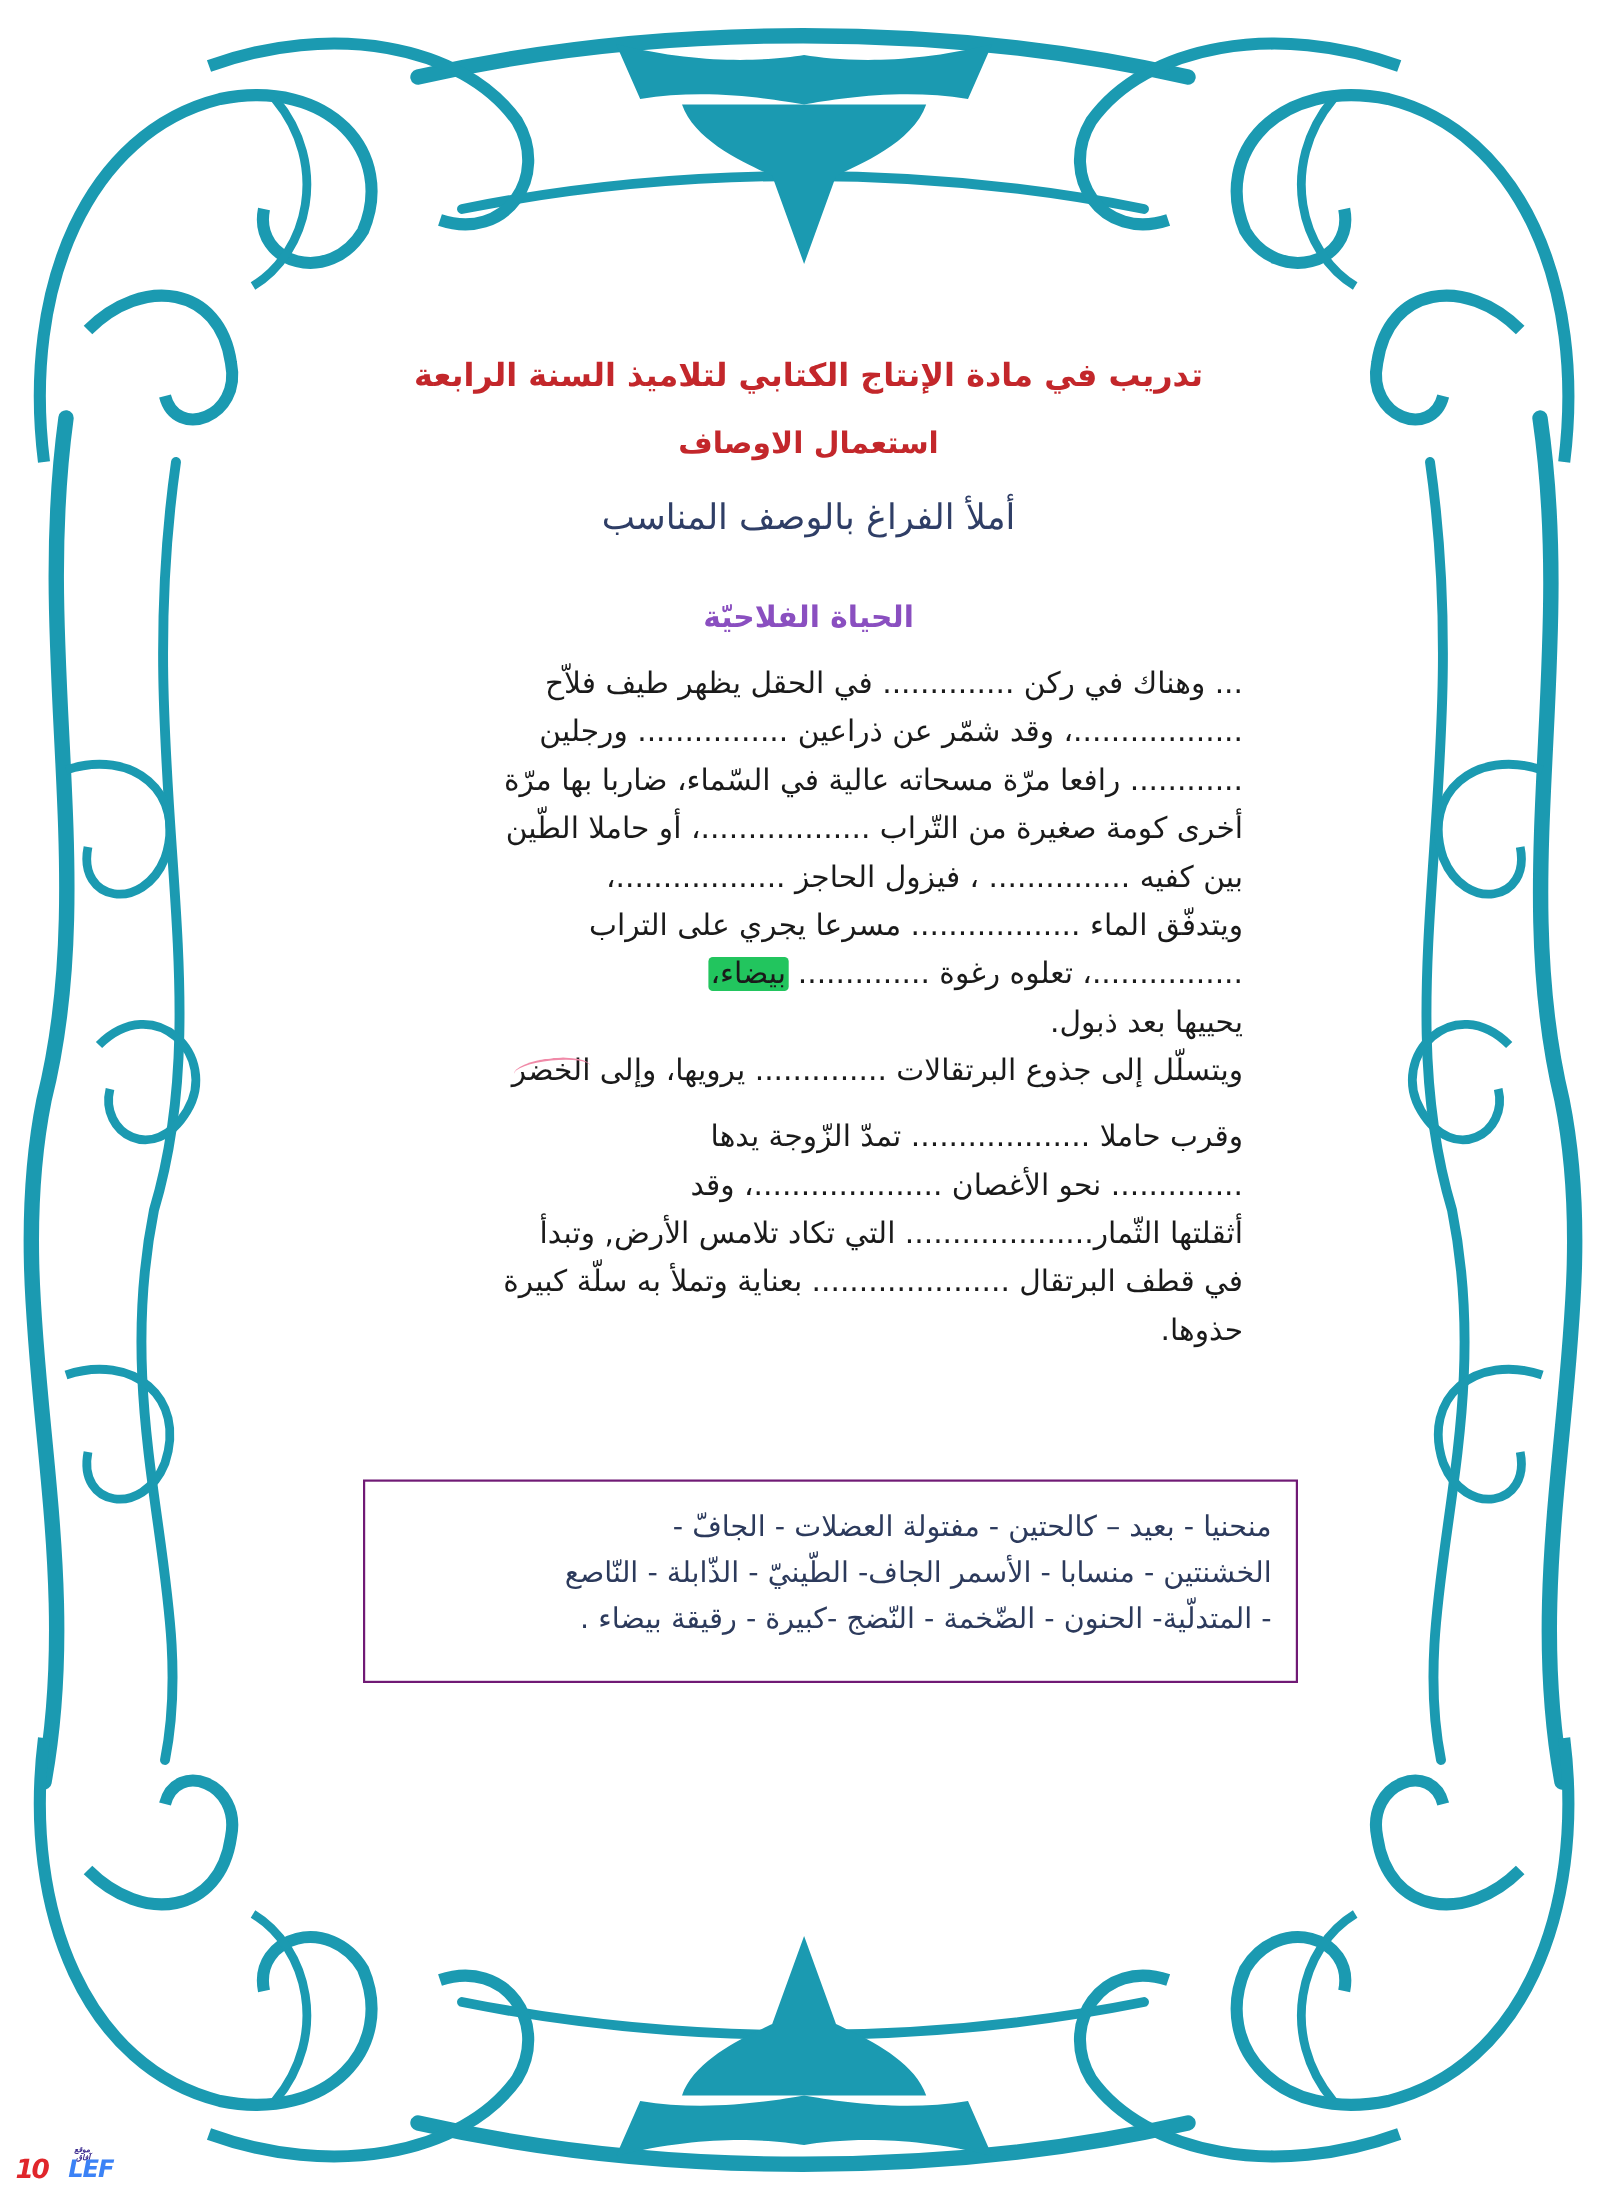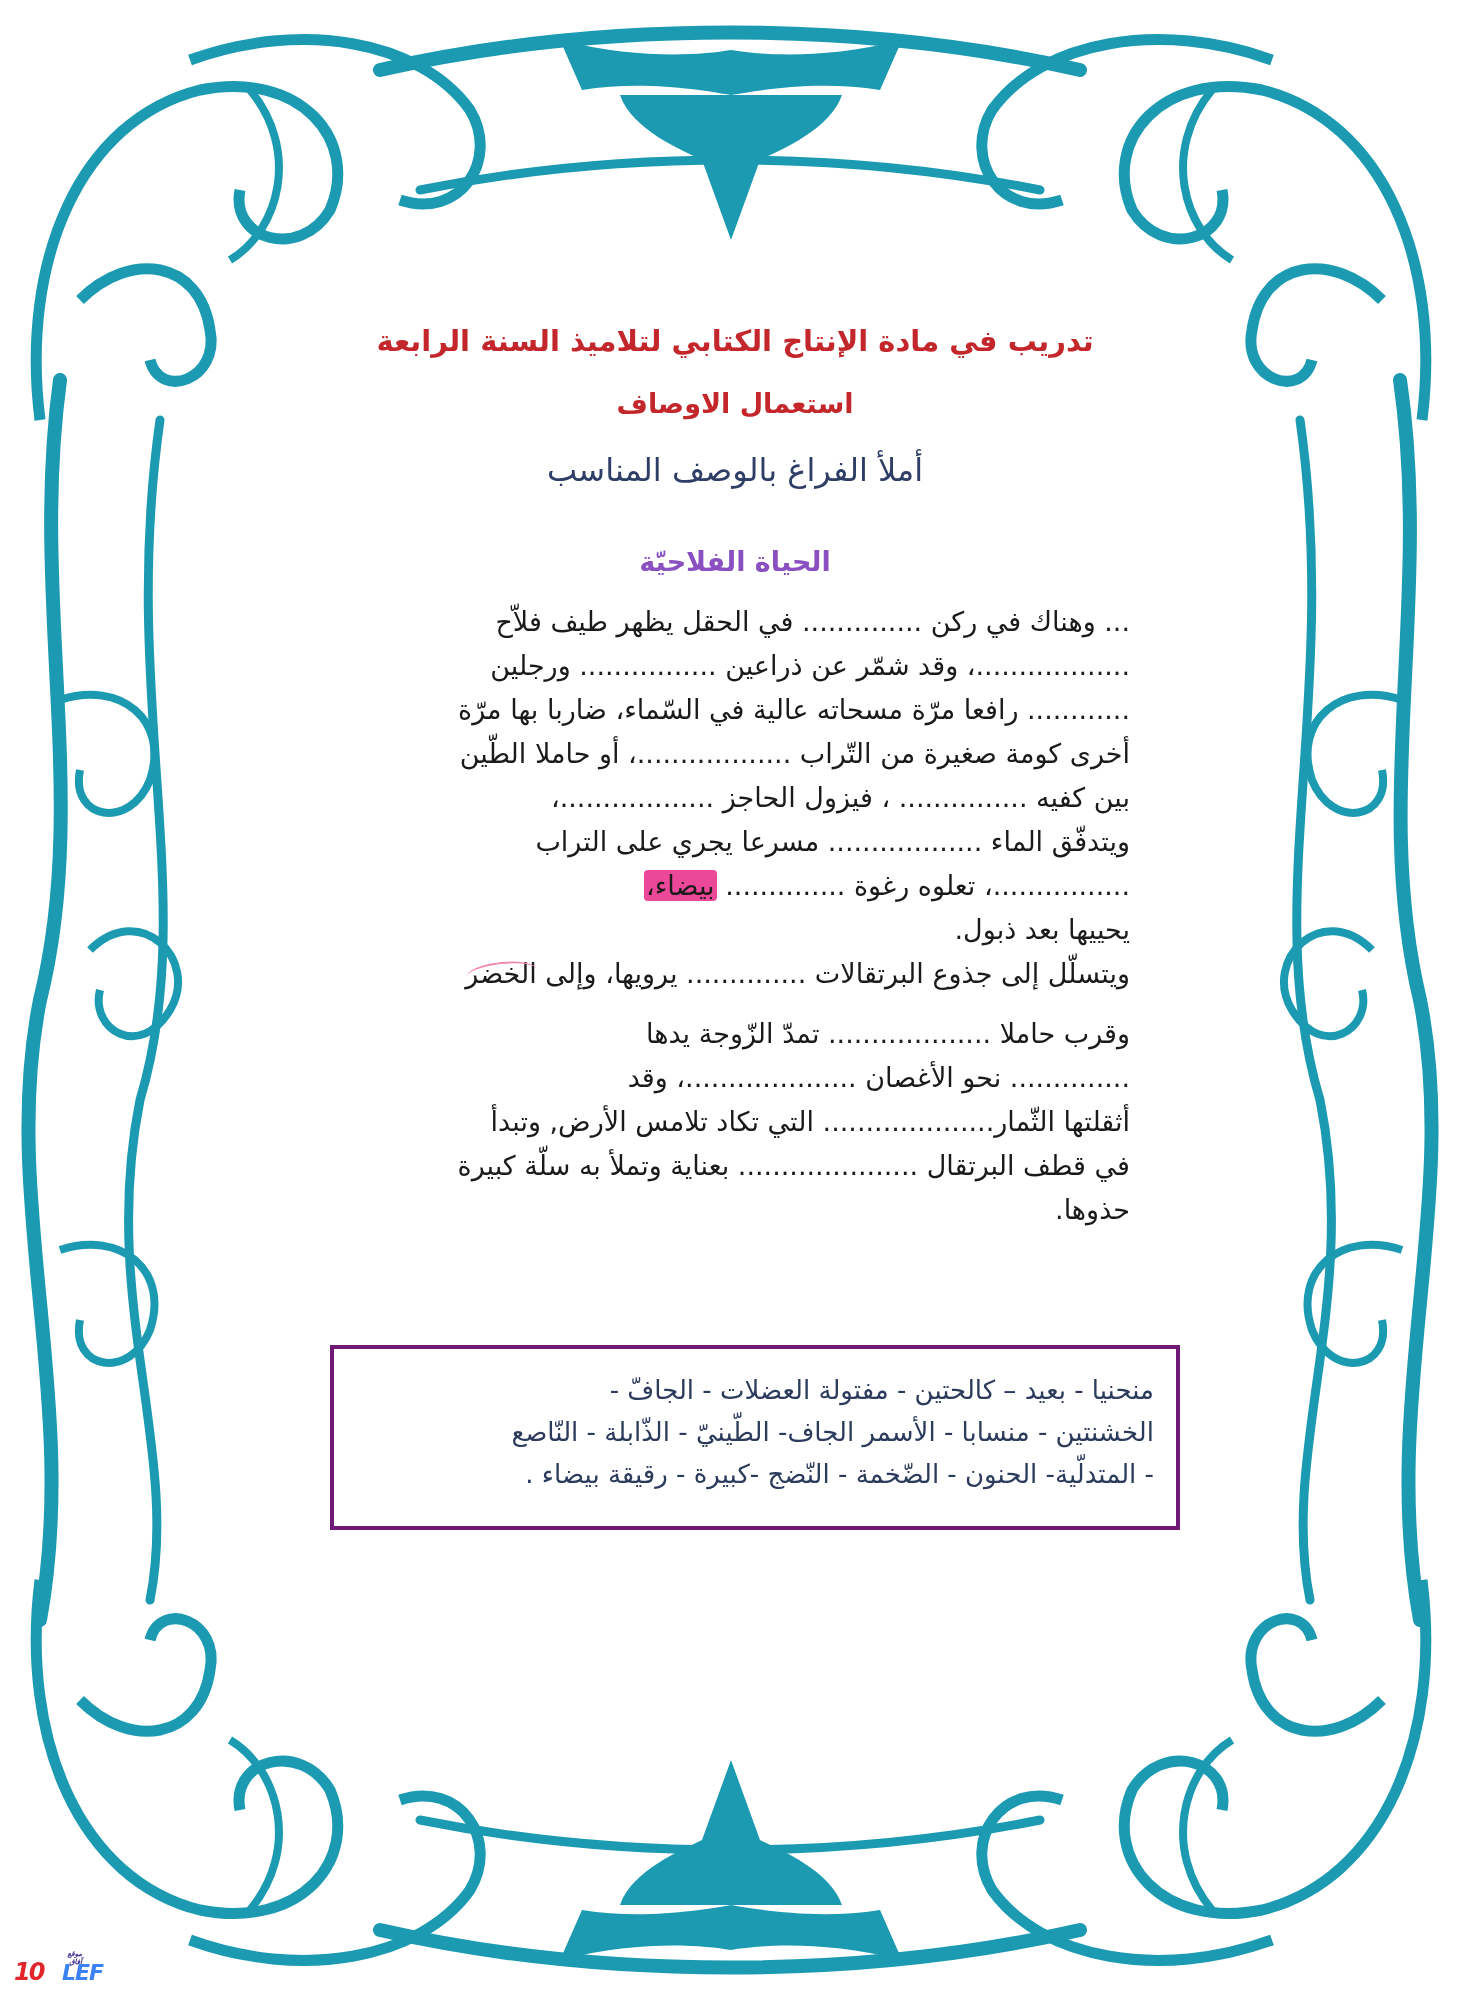--- a/index.html
+++ b/index.html
@@ -29,32 +29,32 @@
     text-align: center; color: #8a4fc0; font-weight: bold;
     font-size: 27px; margin: 52px 0 18px 0; line-height: 40px;
   }
   .para {
     color: #1a1a1a; font-size: 27px; line-height: 44px;
     text-align: right; padding-right: 10px;
   }
   .para .line { display: block; white-space: nowrap; }
   .para2 { margin-top: 16px; }
   .hl {
-    background: #ec4899; border-radius: 4px; padding: 0 2px;
+    background: #22c55e; border-radius: 4px; padding: 0 2px;
   }
   .pinkmark {
     position: relative;
   }
   .pinkmark::after {
     content: ""; position: absolute; right: 0; top: 4px; width: 70px; height: 20px;
     border-top: 2px solid #f08aa8; border-radius: 50% 50% 0 0; transform: rotate(-6deg);
   }
   .word-box {
     position: absolute; left: 330px; top: 1345px; width: 850px; height: 185px;
-    border: 4px solid #701a75; box-sizing: border-box;
+    border: 2px solid #701a75; box-sizing: border-box;
     direction: rtl; padding: 20px 22px 0 22px;
     color: #2c3a5c; font-size: 26px; line-height: 42px; text-align: right;
   }
   .word-box .wline { display: block; white-space: nowrap; }
   .logo {
     position: absolute; left: 12px; top: 1950px; width: 70px; height: 40px;
     font-family: "DejaVu Sans", sans-serif; font-weight: bold; font-style: italic;
   }
   .logo .tiny { position: absolute; left: 30px; top: 0; font-size: 7px; color: #3b2a8f; direction: rtl; margin-left: 19px; }
   .logo .ten { position: absolute; left: 2px; top: 8px; font-size: 24px; color: #e0262b; letter-spacing: -2px; text-align: right; }

